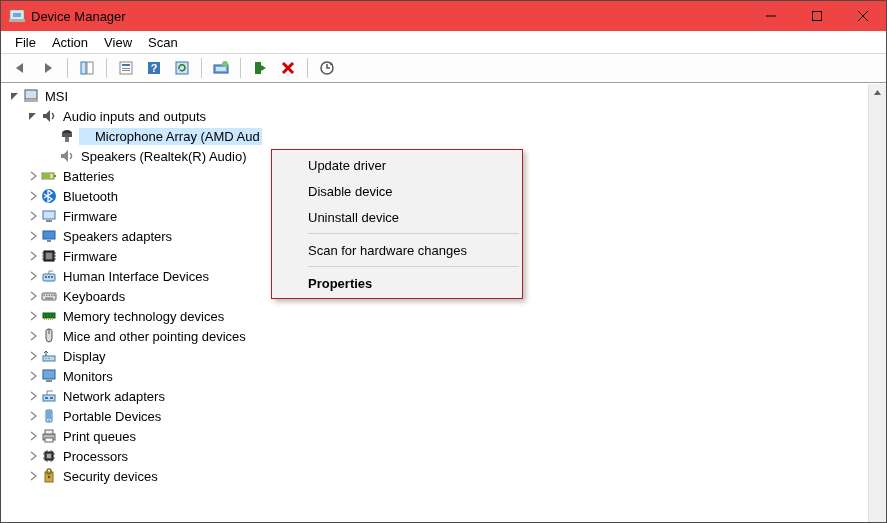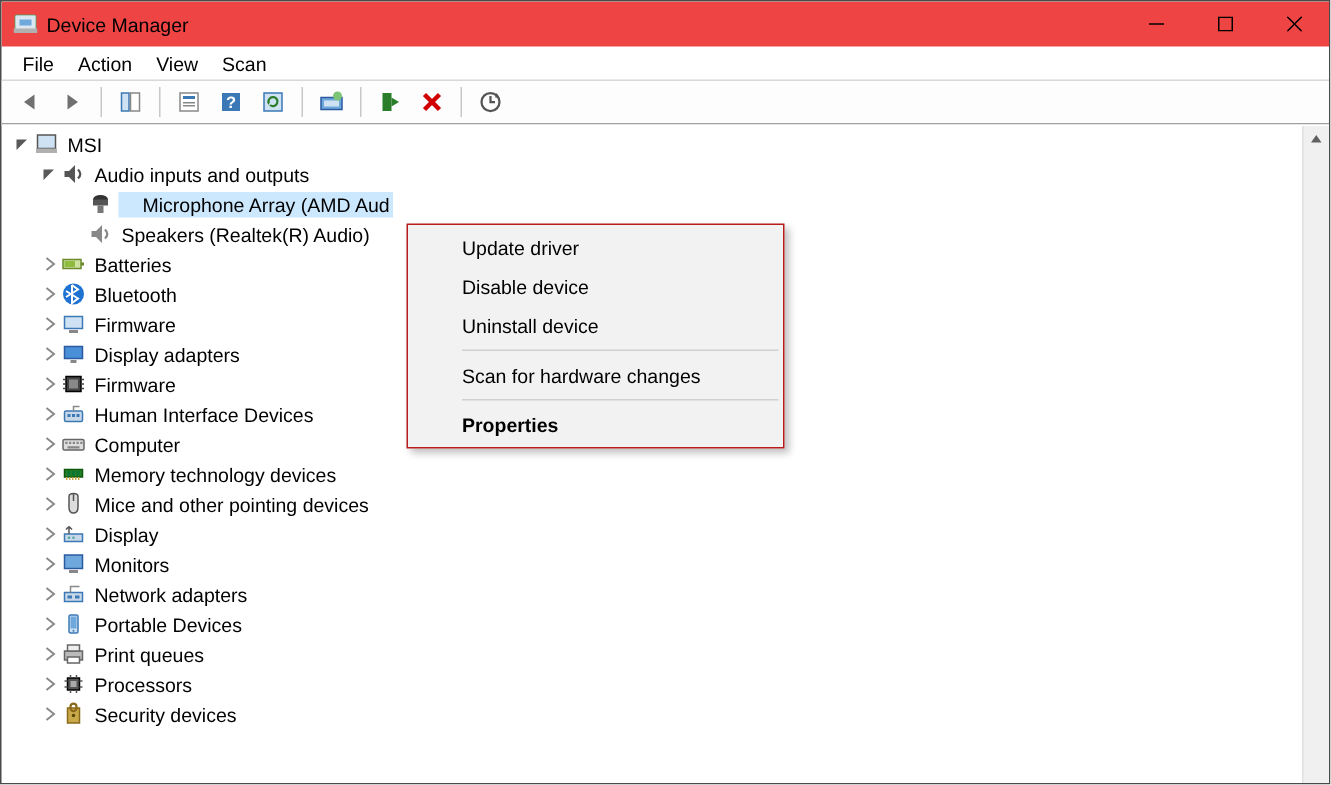--- a/index.html
+++ b/index.html
@@ -256,21 +256,21 @@
                 <svg width="10" height="10" viewBox="0 0 10 10">
                   <path d="M3 1 L8 5 L3 9" fill="none" stroke="#888" stroke-width="1.3"></path>
                 </svg>
               </span>
               <span class="ico">
                 <svg width="16" height="16" viewBox="0 0 16 16">
                   <rect x="2" y="3" width="12" height="8" fill="#4a90d9" stroke="#2a5aa0"></rect>
                   <rect x="6" y="12" width="4" height="2" fill="#888"></rect>
                 </svg>
               </span>
-              <span class="lbl">Display adapters</span>
+              <span class="lbl">Speakers adapters</span>
             </div>
             <div class="row d1">
               <span class="exp">
                 <svg width="10" height="10" viewBox="0 0 10 10">
                   <path d="M3 1 L8 5 L3 9" fill="none" stroke="#888" stroke-width="1.3"></path>
                 </svg>
               </span>
               <span class="ico">
                 <svg width="16" height="16" viewBox="0 0 16 16">
                   <rect x="3" y="3" width="10" height="10" fill="#444" stroke="#000"></rect>
@@ -312,21 +312,21 @@
                 <svg width="16" height="16" viewBox="0 0 16 16">
                   <rect x="1" y="5" width="14" height="7" rx="1" fill="#ddd" stroke="#666"></rect>
                   <rect x="2.5" y="6.5" width="1.5" height="1.5" fill="#888"></rect>
                   <rect x="5" y="6.5" width="1.5" height="1.5" fill="#888"></rect>
                   <rect x="7.5" y="6.5" width="1.5" height="1.5" fill="#888"></rect>
                   <rect x="10" y="6.5" width="1.5" height="1.5" fill="#888"></rect>
                   <rect x="12.5" y="6.5" width="1.5" height="1.5" fill="#888"></rect>
                   <rect x="4" y="9.5" width="8" height="1.5" fill="#888"></rect>
                 </svg>
               </span>
-              <span class="lbl">Computer</span>
+              <span class="lbl">Keyboards</span>
             </div>
             <div class="row d1">
               <span class="exp">
                 <svg width="10" height="10" viewBox="0 0 10 10">
                   <path d="M3 1 L8 5 L3 9" fill="none" stroke="#888" stroke-width="1.3"></path>
                 </svg>
               </span>
               <span class="ico">
                 <svg width="16" height="16" viewBox="0 0 16 16">
                   <rect x="2" y="5" width="12" height="5" fill="#2a7e2a" stroke="#0a5a0a"></rect>

